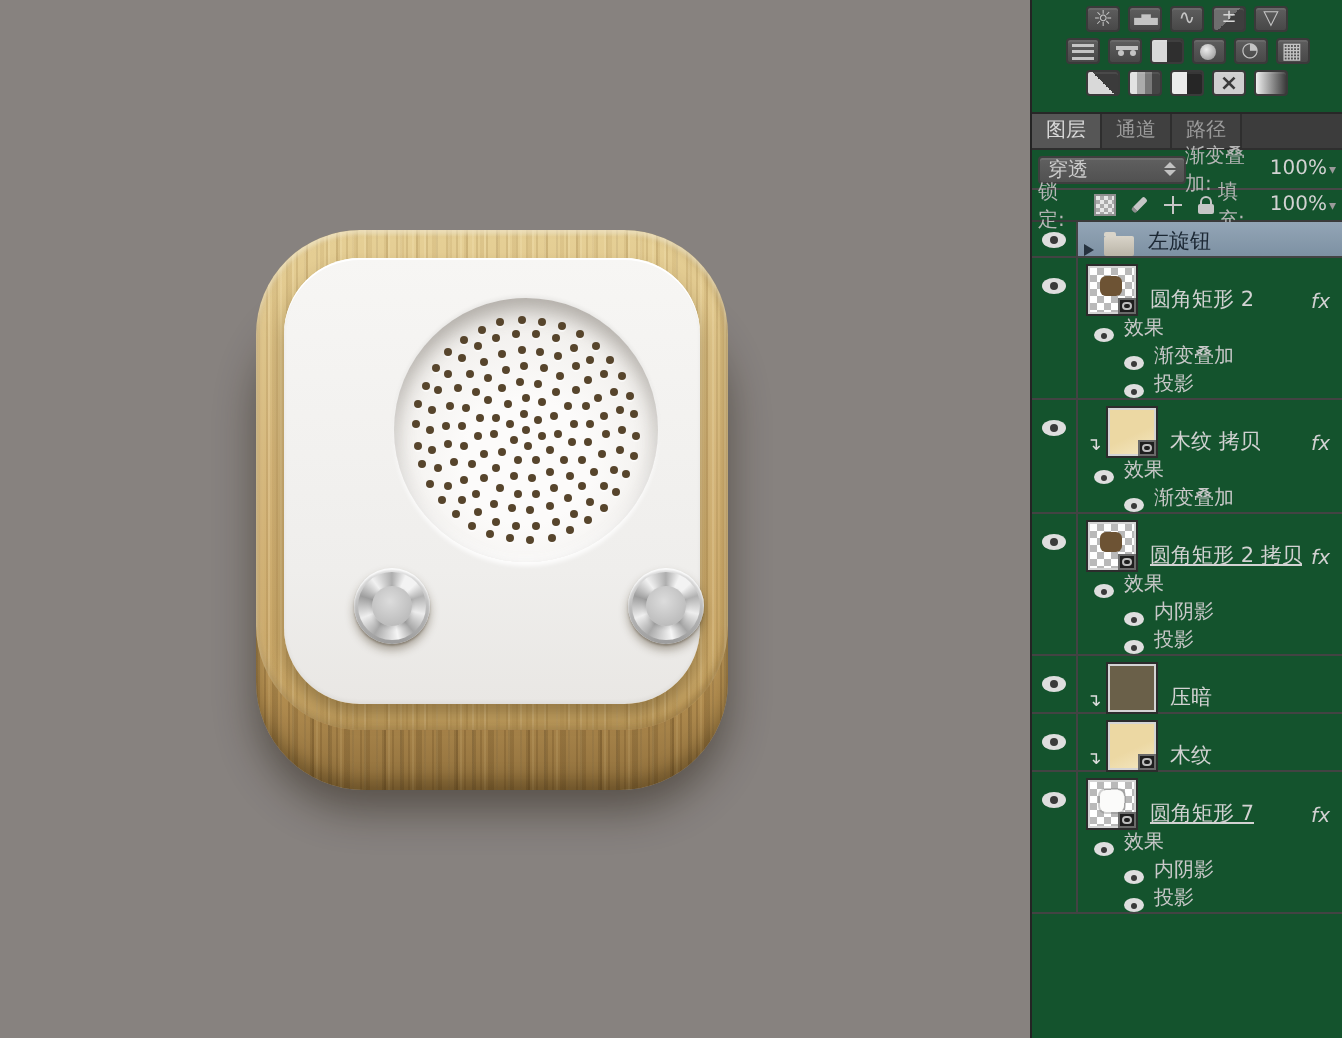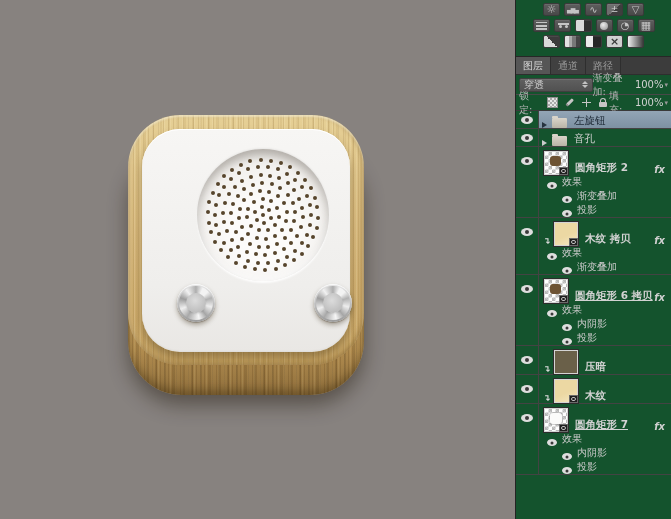--- a/index.html
+++ b/index.html
@@ -128,21 +128,21 @@
   .lk-lock-position::after{content:"";position:absolute;left:4.7px;top:1px;width:1.6px;height:9px;background:#c6c6c6;}
   .lk-lock-all{flex-direction:column;}
   .lk-lock-all::before{content:"";width:4px;height:3px;border:1.5px solid #c6c6c6;border-bottom:none;border-radius:3px 3px 0 0;}
   .lk-lock-all::after{content:"";width:8px;height:5px;background:#c6c6c6;border-radius:1px;}
 
   
   .layers-list{height:389px;overflow:hidden;}
   .block{border-bottom:1px solid #434343;}
   .row{display:flex;align-items:center;}
   .row-group{height:17px;}
-  .row-layer{height:28px;font-weight:bold;}
+  .row-layer{height:28px;}
   .row-fxhead,.row-fxitem{height:14px;}
   .eyecell{width:22px;flex:none;display:flex;align-items:center;justify-content:center;align-self:stretch;
            border-right:1px solid #434343;}
   .rowcontent{flex:1;display:flex;align-items:flex-end;padding-left:3px;min-width:0;align-self:stretch;}
   .selected .rowcontent{background:linear-gradient(#93a5b6,#7d91a3);}
   .eye{width:12px;height:8px;background:#dedede;border-radius:50%;position:relative;flex:none;}
   .eye::after{content:"";position:absolute;left:50%;top:50%;transform:translate(-50%,-50%);
       width:4px;height:4px;background:#3a3a3a;border-radius:50%;}
   .eye-sm{width:10px;height:7px;}
   .eye-sm::after{width:3px;height:3px;}
@@ -395,32 +395,20 @@
         <span class="eye"></span>
       </div>
       <div class="rowcontent">
         <span class="tri"></span>
         <span class="folder"></span>
         <span class="lname">左旋钮</span>
       </div>
     </div>
   </div>
         <div class="block">
-    <div class="row row-group">
-      <div class="eyecell">
-        <span class="eye"></span>
-      </div>
-      <div class="rowcontent">
-        <span class="tri"></span>
-        <span class="folder"></span>
-        <span class="lname">音孔</span>
-      </div>
-    </div>
-  </div>
-        <div class="block">
     <div class="row row-layer">
       <div class="eyecell">
         <span class="eye"></span>
       </div>
       <div class="rowcontent">
 
         <span class="thumb thumb-shape-brown thumb-checker">
           <span class="badge"></span>
         </span>
         <span class="lname">圆角矩形 2</span>
@@ -481,21 +469,21 @@
         <div class="block">
     <div class="row row-layer">
       <div class="eyecell">
         <span class="eye"></span>
       </div>
       <div class="rowcontent">
 
         <span class="thumb thumb-shape-brown thumb-checker">
           <span class="badge"></span>
         </span>
-        <span class="lname u">圆角矩形 6 拷贝</span>
+        <span class="lname u">圆角矩形 2 拷贝</span>
         <span class="fx">fx</span>
       </div>
     </div>
   <div class="row row-fxhead">
     <div class="eyecell"></div>
     <div class="rowcontent fxhead-pad">
       <span class="eye eye-sm"></span>
       <span class="fxname">效果</span>
     </div>
   </div>

